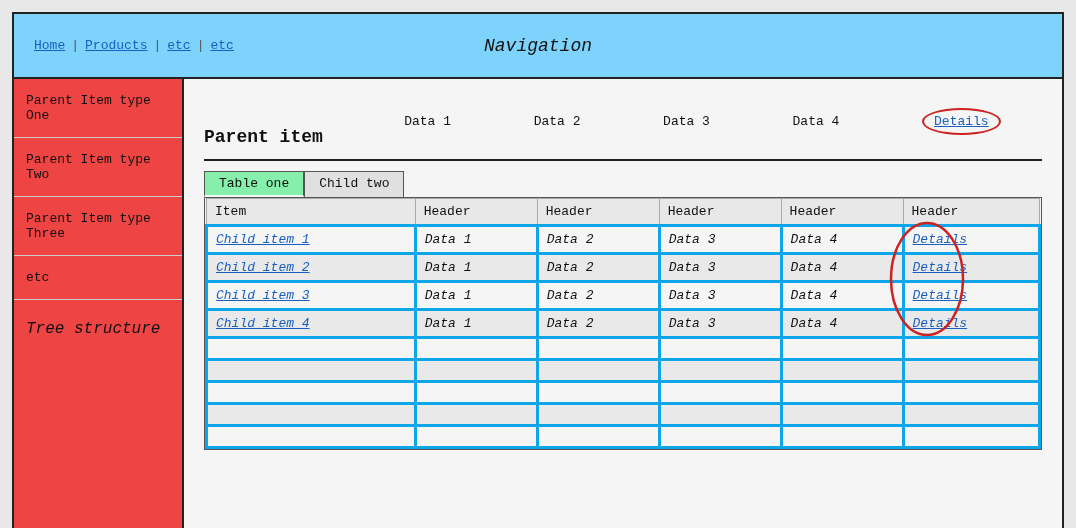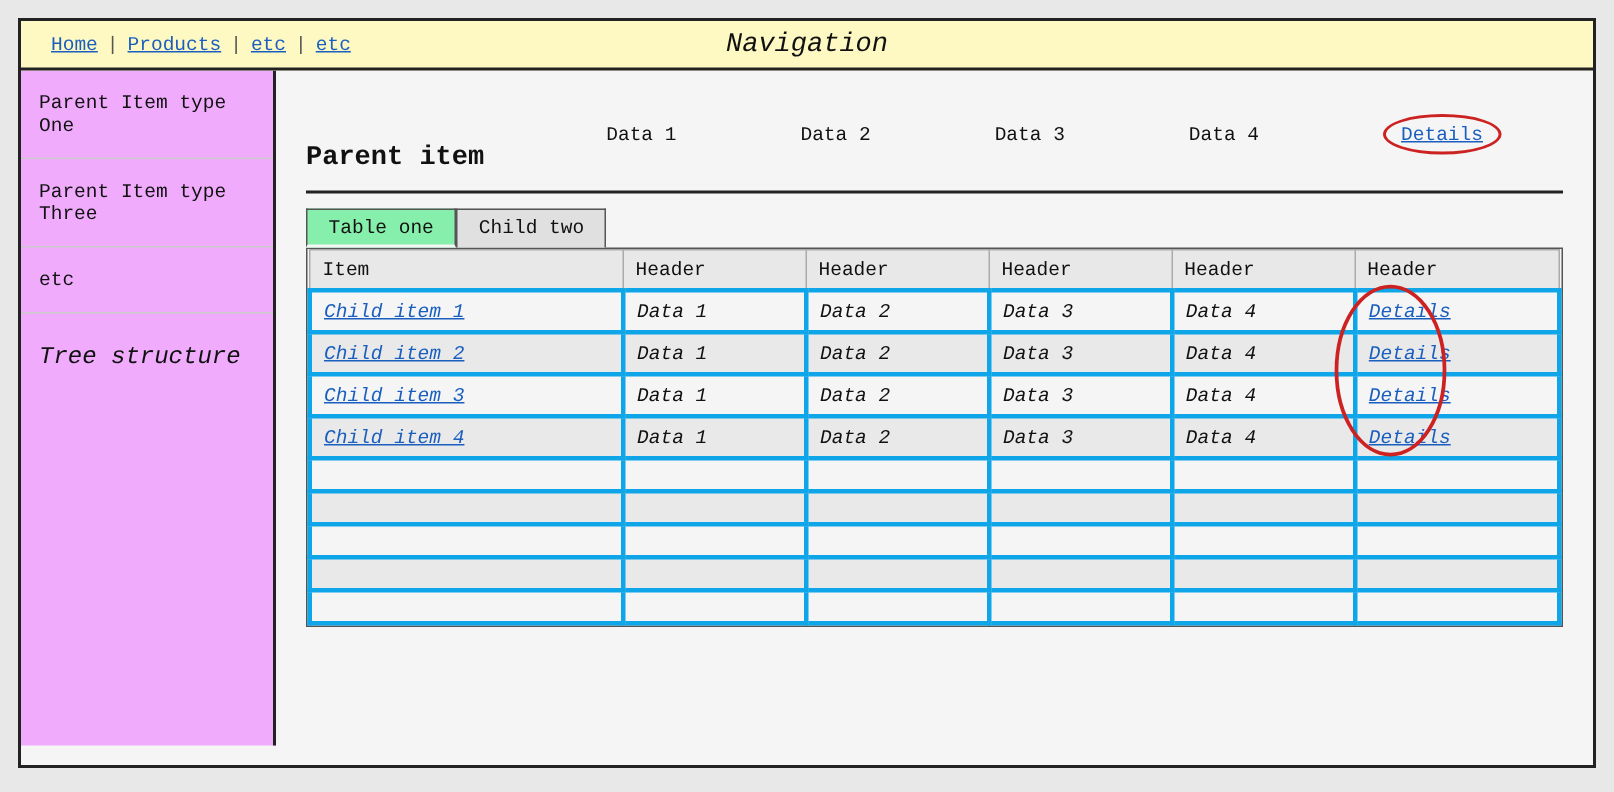--- a/index.html
+++ b/index.html
@@ -11,24 +11,24 @@
     }
     .outer-wrapper {
       margin: 12px;
       border: 2px solid #222;
       background: #f5f5f5;
       min-height: 500px;
     }
     
     .nav-bar {
       border-bottom: 2px solid #222;
-      padding: 8px 20px;
+      padding: 24px 20px;
       display: flex;
       align-items: center;
-      background: #fef9c3;
+      background: #7dd3fc;
       position: relative;
     }
     .nav-links {
       display: flex;
       gap: 4px;
       align-items: center;
     }
     .nav-links a {
       color: #1a5fbf;
       text-decoration: underline;
@@ -49,21 +49,21 @@
     }
     
     .main-layout {
       display: flex;
       min-height: 450px;
     }
     
     .sidebar {
       width: 170px;
       border-right: 2px solid #222;
-      background: #f0abfc;
+      background: #ef4444;
       flex-shrink: 0;
     }
     .sidebar-item {
       padding: 14px 12px;
       border-bottom: 1px solid #ccc;
       font-size: 13px;
       color: #111;
       cursor: pointer;
     }
     .sidebar-tree {
@@ -198,20 +198,21 @@
       <span class="sep">|</span>
       <a>etc</a>
     </div>
     <div class="nav-title">Navigation</div>
   </div>
 
   <div class="main-layout">
 
     <div class="sidebar">
       <div class="sidebar-item">Parent Item type One</div>
+      <div class="sidebar-item">Parent Item type Two</div>
       <div class="sidebar-item">Parent Item type Three</div>
       <div class="sidebar-item">etc</div>
       <div class="sidebar-tree">Tree structure</div>
     </div>
 
     <div class="content-area">
 
       <div class="parent-item-row">
         <span class="parent-item-title">Parent item</span>
         <div class="parent-item-data">

